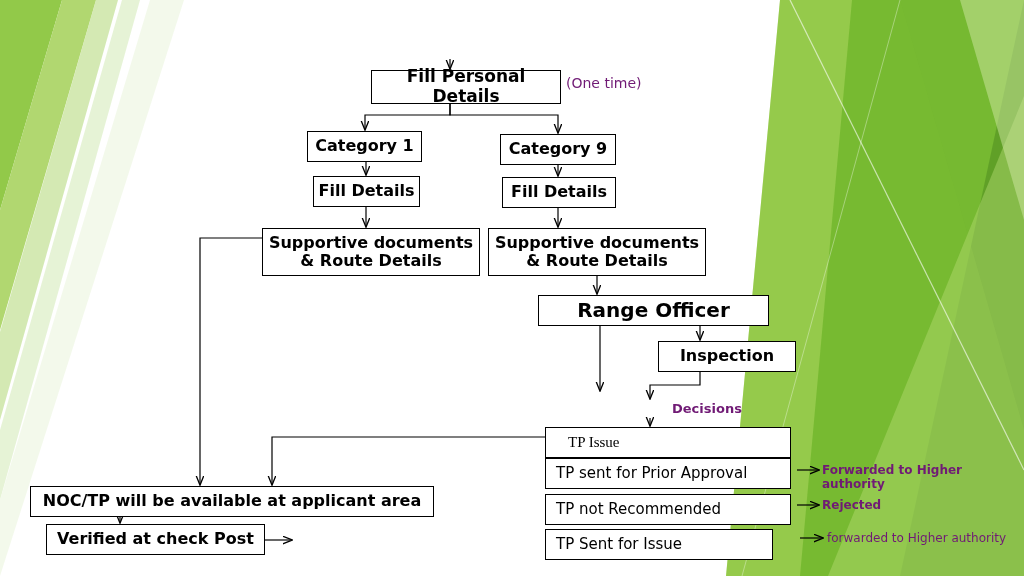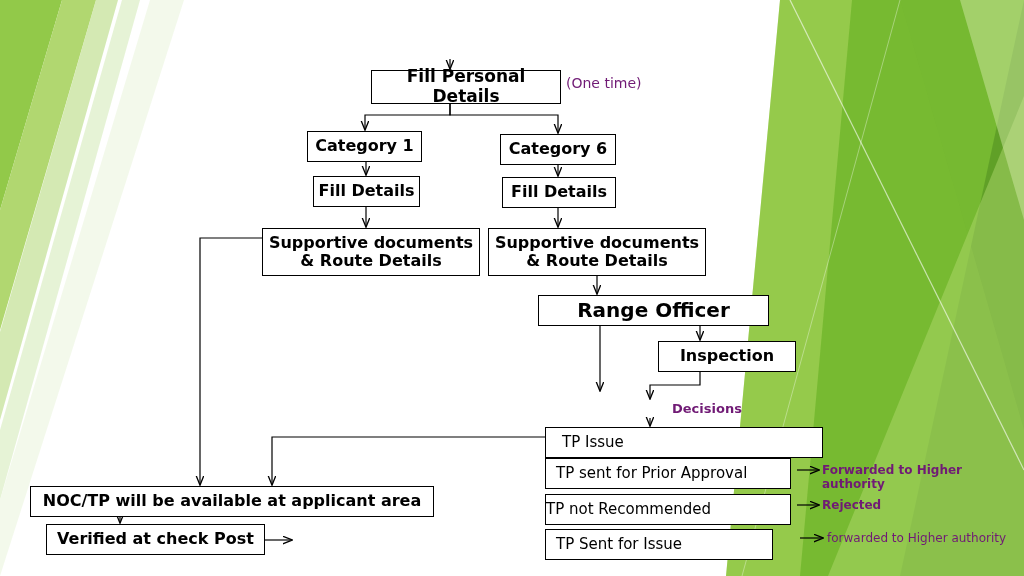--- a/index.html
+++ b/index.html
@@ -117,33 +117,33 @@
       <path d="M265,540 L291,540"></path>
 
       <path d="M797,470 L818,470"></path>
       <path d="M797,505 L818,505"></path>
       <path d="M800,538 L822,538"></path>
     </g>
   </svg>
 
   <div class="box" style="left:371px;top:70px;width:190px;height:34px;font-size:17px;">Fill Personal Details</div>
   <div class="box" style="left:307px;top:131px;width:115px;height:31px;font-size:16px;">Category 1</div>
-  <div class="box" style="left:500px;top:134px;width:116px;height:31px;font-size:16px;">Category 6</div>
+  <div class="box" style="left:500px;top:134px;width:116px;height:31px;font-size:16px;">Category 9</div>
   <div class="box" style="left:313px;top:176px;width:107px;height:31px;font-size:16px;">Fill Details</div>
   <div class="box" style="left:502px;top:177px;width:114px;height:31px;font-size:16px;">Fill Details</div>
   <div class="box" style="left:262px;top:228px;width:218px;height:48px;font-size:16px;">Supportive documents
 &amp; Route Details</div>
   <div class="box" style="left:488px;top:228px;width:218px;height:48px;font-size:16px;">Supportive documents
 &amp; Route Details</div>
   <div class="box" style="left:538px;top:295px;width:231px;height:31px;font-size:20px;">Range Officer</div>
   <div class="box" style="left:658px;top:341px;width:138px;height:31px;font-size:16px;">Inspection</div>
 
-  <div class="box" style="left:545px;top:427px;width:278px;height:31px;font-size:15px;font-weight:normal;justify-content:flex-start;padding-left:16px;">TP Issue</div>
+  <div class="box" style="left:545px;top:427px;width:246px;height:31px;font-size:15px;font-weight:normal;justify-content:flex-start;padding-left:22px;font-family:Liberation Serif, serif;">TP Issue</div>
   <div class="box" style="left:545px;top:458px;width:246px;height:31px;font-size:15px;font-weight:normal;justify-content:flex-start;padding-left:10px;">TP sent for Prior Approval</div>
-  <div class="box" style="left:545px;top:494px;width:246px;height:31px;font-size:15px;font-weight:normal;justify-content:flex-start;">TP not Recommended</div>
+  <div class="box" style="left:545px;top:494px;width:246px;height:31px;font-size:15px;font-weight:normal;justify-content:flex-start;padding-left:10px;">TP not Recommended</div>
   <div class="box" style="left:545px;top:529px;width:228px;height:31px;font-size:15px;font-weight:normal;justify-content:flex-start;padding-left:10px;">TP Sent for Issue</div>
 
   <div class="box" style="left:30px;top:486px;width:404px;height:31px;font-size:16px;">NOC/TP will be available at applicant area</div>
   <div class="box" style="left:46px;top:524px;width:219px;height:31px;font-size:16px;">Verified at check Post</div>
 
   <div class="plain" style="left:566px;top:75px;font-size:14px;font-weight:normal;">(One time)</div>
   <div class="plain" style="left:672px;top:401px;font-size:13px;font-weight:bold;">Decisions</div>
   <div class="plain" style="left:822px;top:463px;font-size:12px;font-weight:bold;">Forwarded to Higher authority</div>
   <div class="plain" style="left:822px;top:498px;font-size:12px;font-weight:bold;">Rejected</div>
   <div class="plain" style="left:827px;top:531px;font-size:12px;font-weight:normal;">forwarded to Higher authority</div>

